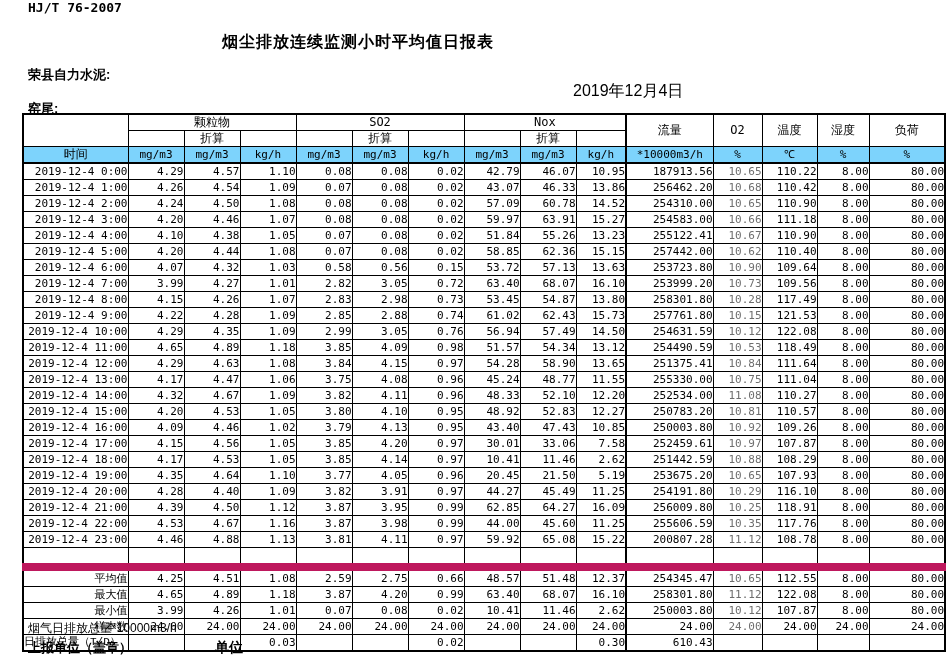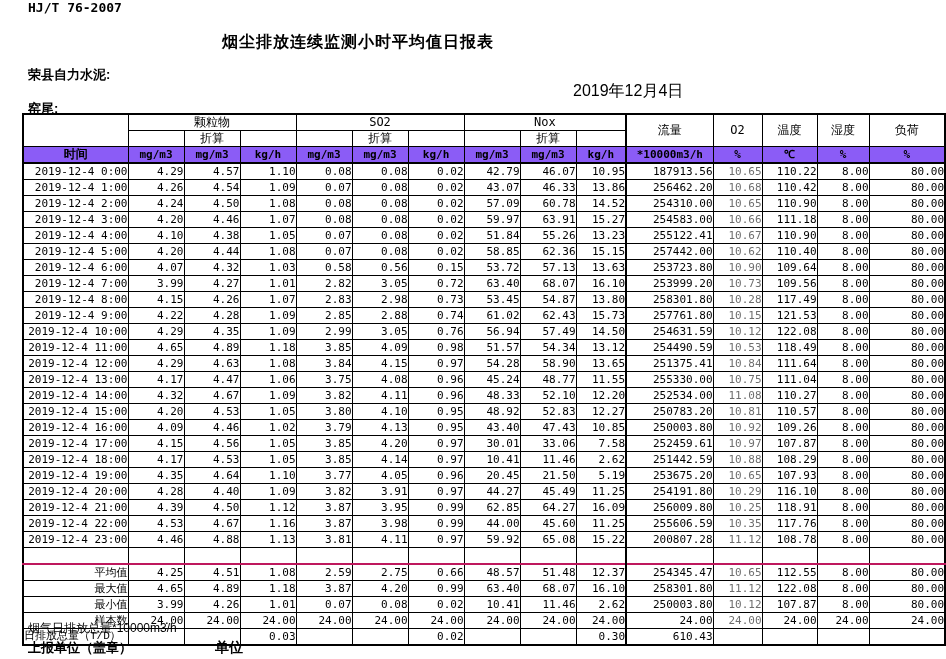--- a/index.html
+++ b/index.html
@@ -19,27 +19,27 @@
     border-collapse:collapse; table-layout:fixed;
     border:2px solid #000;
     font-family:"DejaVu Sans Mono", monospace;
   }
   .report th, .report td {
     border:1px solid #000; height:15px; padding:0;
     font-size:11px; line-height:13px; overflow:hidden; white-space:nowrap;
     font-weight:normal;
   }
   .report thead th { text-align:center; font-size:12px; }
-  tr.green-row th { background:#8b5cf6; border-bottom:2px solid #000; font-size:11px;font-weight:bold; }
+  tr.green-row th { background:#7dd3fc; border-bottom:2px solid #000; font-size:11px; }
   tr.green-row th.time-hdr { font-size:12px; }
   .c-time { text-align:right; padding-right:3px; font-size:11px;margin-top:44px; }
   .c-num  { text-align:right; padding-right:9px; }
   .c-o2   { color:#6e6e6e; }
   .thick-left { border-left:2px solid #000 !important; }
-  tr.thick-top td { border-top:2px solid #be185d; }
+  tr.thick-top td { border-top:8px solid #be185d; }
   .c-sum-label { text-align:right; padding-right:3px; font-size:12px; font-family:"Liberation Sans", sans-serif; }
   .c-total-label { text-align:left; padding-left:2px; font-size:12px; font-family:Liberation Mono, monospace; }
 
   .flow-note { left:28px; top:620px; font-size:12px; }
   .report-unit { left:28px; top:639px; font-size:13px; font-weight:bold; }
   .unit-label { left:215px; top:639px; font-size:14px; font-weight:bold; }
 </style>
 </head>
 <body>
 

